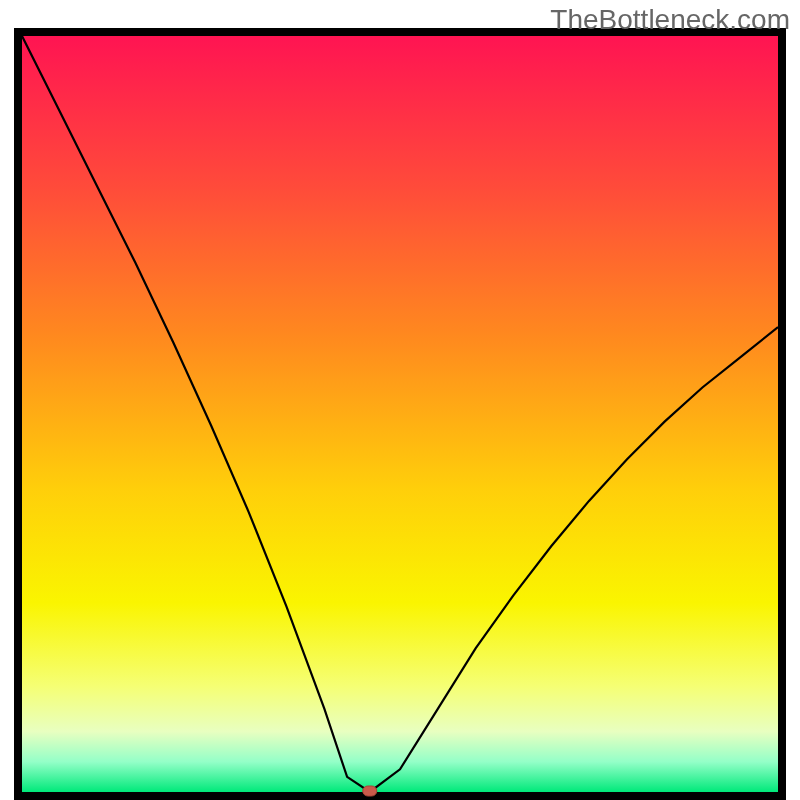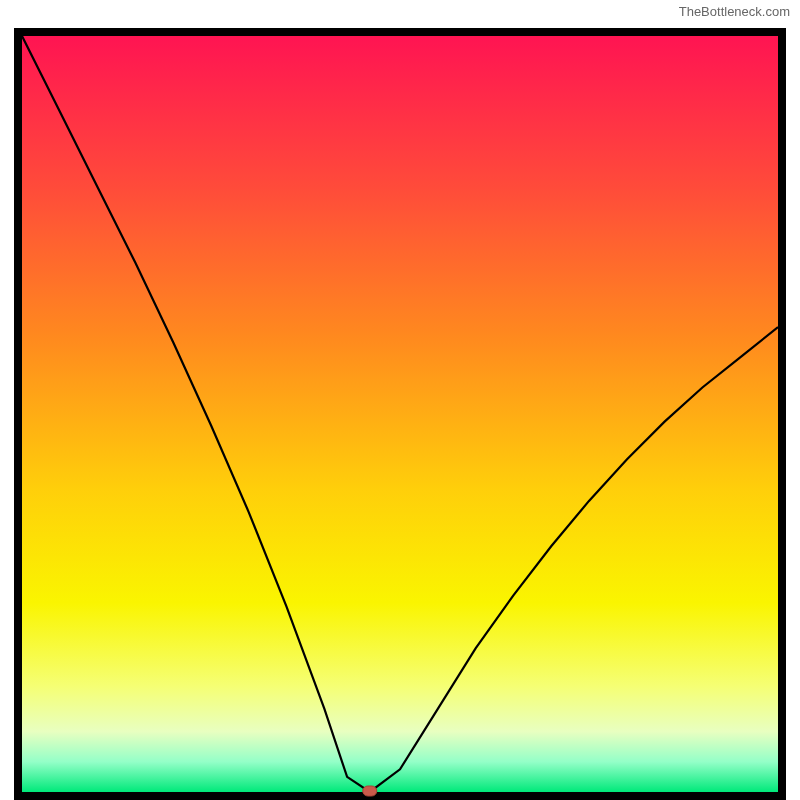--- a/index.html
+++ b/index.html
@@ -8,21 +8,21 @@
     width: 800px;
     height: 800px;
     overflow: hidden;
     font-family: Arial, Helvetica, sans-serif;
   }
   .watermark {
     position: absolute;
     top: 4px;
     right: 10px;
     color: #666;
-    font-size: 13px;
+    font-size: 28px;
     z-index: 10;
     user-select: none;
   }
   .frame {
     position: absolute;
     top: 28px;
     left: 14px;
     width: 772px;
     height: 772px;
     background: black;

